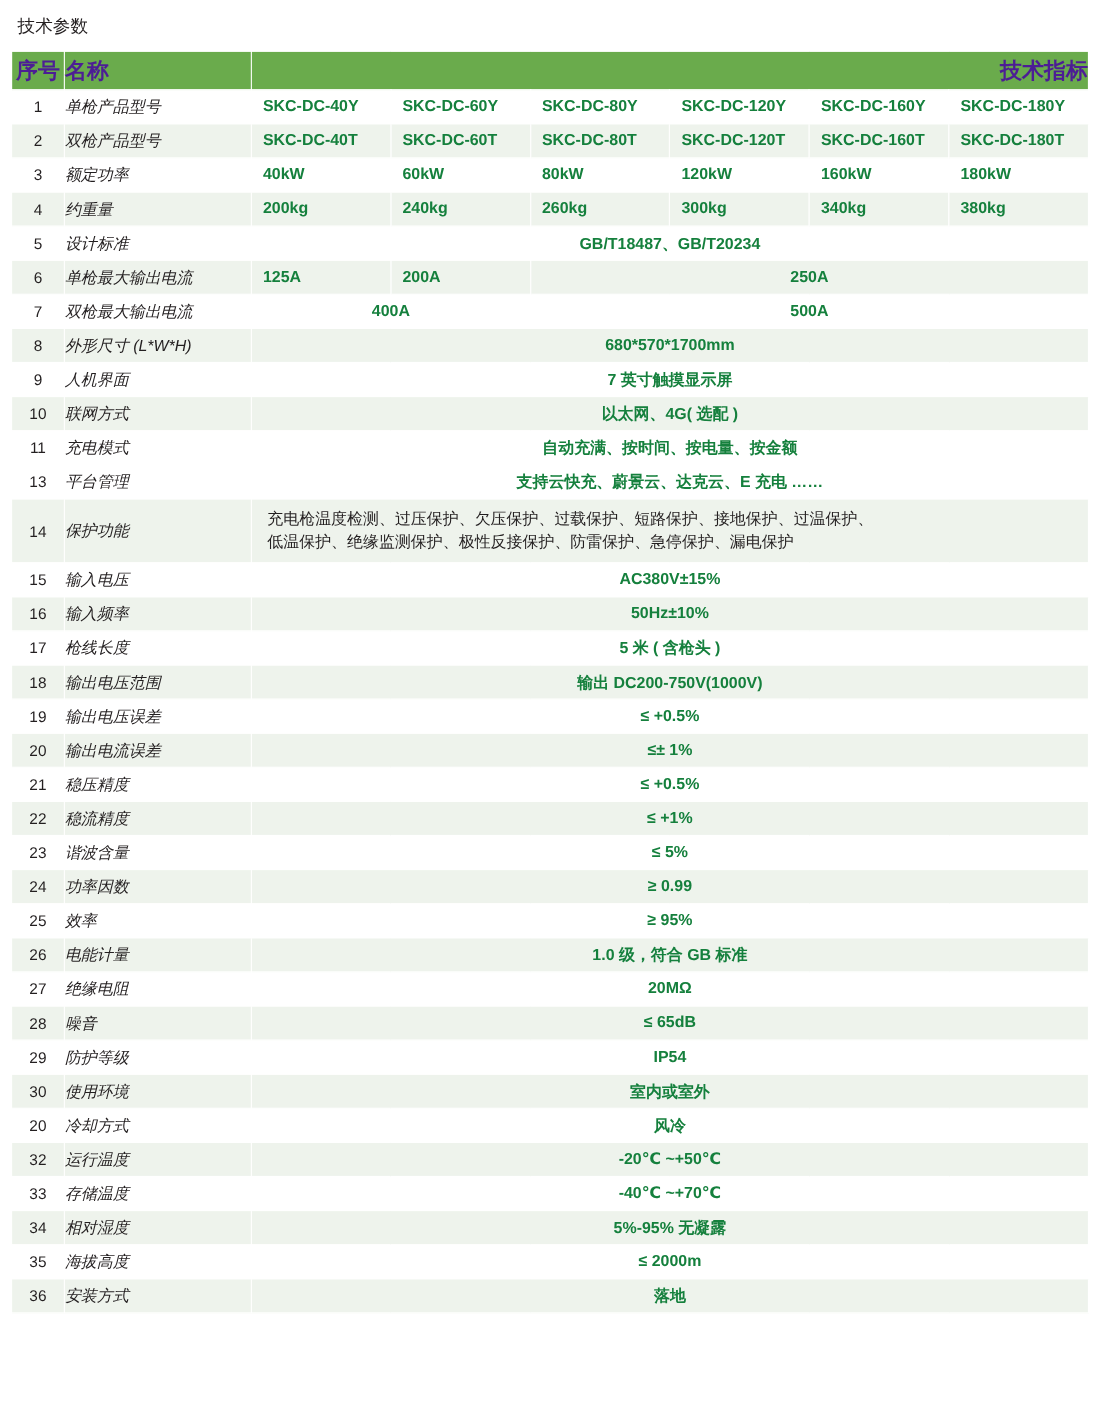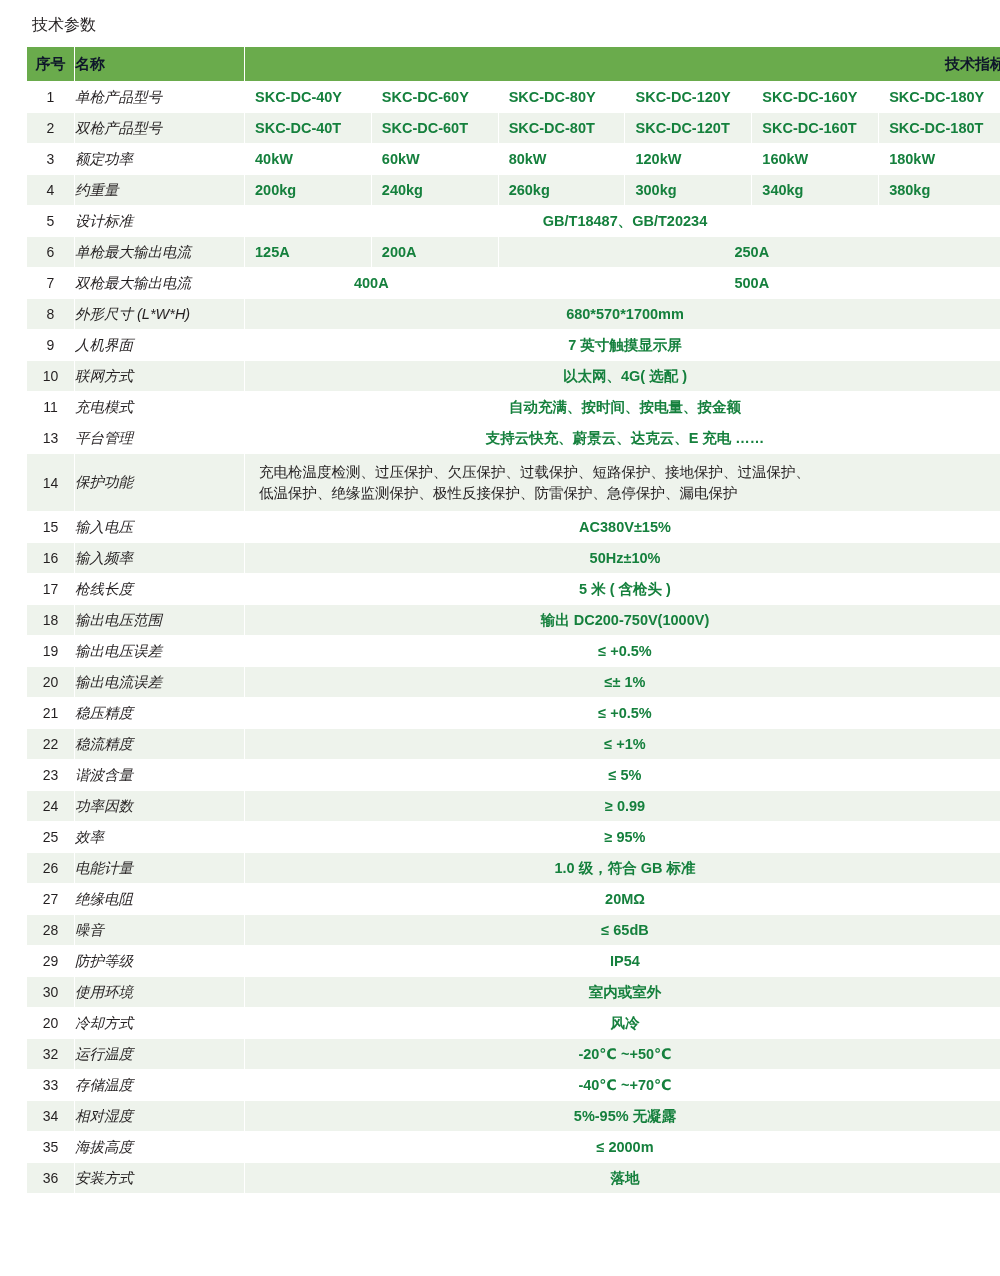--- a/index.html
+++ b/index.html
@@ -10,21 +10,20 @@
   body {
     width: 1000px;
     font-family: "Liberation Sans", "DejaVu Sans", sans-serif;
     color: #231f20;
     -webkit-font-smoothing: antialiased;
   }
   .page {
     width: 820px;
     box-sizing: border-box;
     padding: 14px 10px 0 10px;
-    margin-left: 16px;
   }
   .doc-title {
     font-size: 16px;
     line-height: 22px;
     color: #231f20;
     margin: 0 0 10px 6px;
   }
   table.spec {
     border-collapse: collapse;
     table-layout: fixed;
@@ -33,24 +32,24 @@
   }
   table.spec col.c-idx { width: 48px; }
   table.spec col.c-name { width: 170px; }
   table.spec td, table.spec th {
     border: 1px solid #ffffff;
     padding: 0;
   }
   
   thead th {
     background: #6aab4c;
-    color: #0f172a;
+    color: #4c1d95;
     font-weight: bold;
     height: 34px;
-    font-size: 15px;
+    font-size: 20px;
   }
   thead th.h-idx { text-align: center; }
   thead th.h-name { text-align: left; }
   thead th.h-spec { text-align: right; padding-left: 20px; }
 
   
   td.idx {
     text-align: center;
     color: #231f20;
     font-size: 14px;

